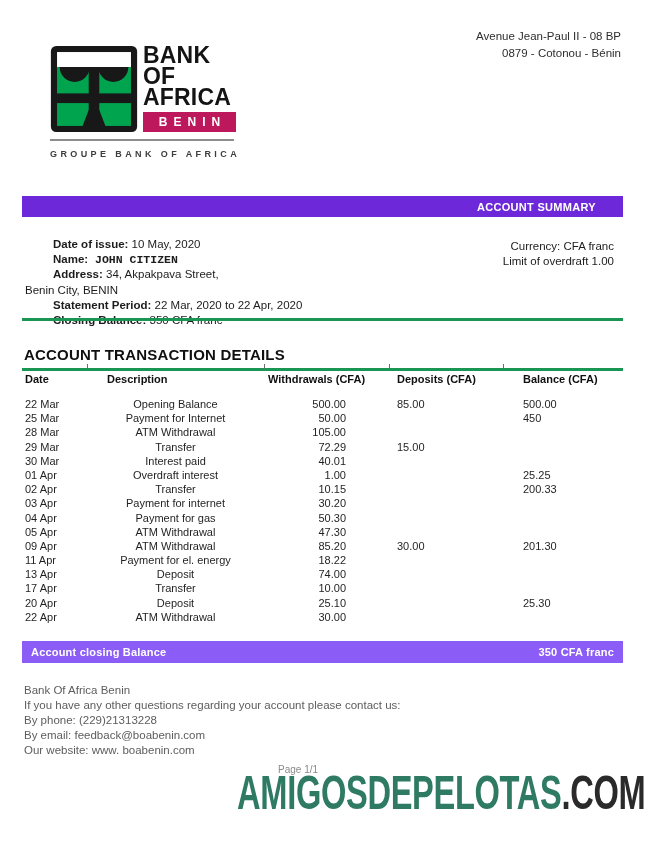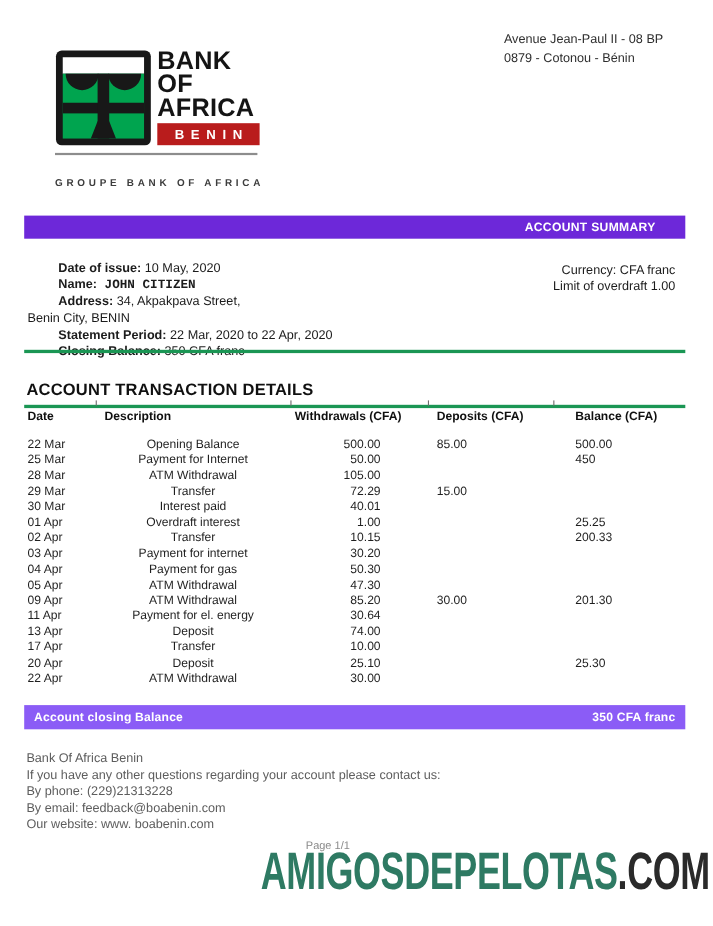--- a/index.html
+++ b/index.html
@@ -10,28 +10,28 @@
     font-family:"Liberation Sans", sans-serif; color:#1f1f1f;
   }
 
   
   .logo-wrap { position:absolute; left:50px; top:45px; }
   .logo-row { display:flex; }
   .logo-mark { width:88px; height:88px; display:block; }
   .logo-textcol { margin-left:5px; display:flex; flex-direction:column; }
   .logo-line { font-size:23px; font-weight:bold; color:#141414; line-height:21px; letter-spacing:0.2px; }
   .benin-bar {
-    margin-top:4px; width:93px; height:20px; background:#b91c1c;
+    margin-top:4px; width:93px; height:20px; background:#be185d;
     color:#fff; font-size:12px; font-weight:bold; letter-spacing:6px;
     display:flex; align-items:center; justify-content:center; padding-left:6px;
   }
   .group-rule { width:184px; border-top:2px solid #8d8d8d; margin-top:6px; }
-  .group-text { margin-top:20px; font-size:9px; font-weight:bold; letter-spacing:3.4px; color:#3d3d3d; white-space:nowrap; }
-
-  .bank-address { position:absolute; right:45px; top:28px; font-size:11.5px; line-height:17px; color:#2e2e2e;margin-left:28px; }
+  .group-text { margin-top:8px; font-size:9px; font-weight:bold; letter-spacing:3.4px; color:#3d3d3d; white-space:nowrap; }
+
+  .bank-address { position:absolute; right:27px; top:28px; text-align:right; font-size:11.5px; line-height:17px; color:#2e2e2e;margin-left:28px; }
 
   
   .summary-bar {
     position:absolute; left:22px; top:196px; width:601px; height:21px;
     background:#6d28d9; color:#fff; font-size:11px; font-weight:bold;
     display:flex; align-items:center; justify-content:flex-end; padding-right:27px; letter-spacing:0.3px;
   }
   .rule-green { position:absolute; left:22px; width:601px; height:3px; background:#1A9654; }
   .rule-summary { top:318px; }
   .rule-heading { top:368px; }
@@ -45,21 +45,21 @@
 
   
   .tx-heading { position:absolute; left:24px; top:346px; font-size:15px; font-weight:bold; color:#101010; letter-spacing:0.2px; }
   .tx-table { position:absolute; left:22px; top:373px; width:601px; font-size:11px; }
   .trow { display:grid; grid-template-columns:66px 175px 127px 125px 108px; }
   .thead { font-weight:bold; color:#101010; height:16px; }
   .tbody { margin-top:8px; }
   .tbody .trow { height:14.2px; line-height:14.2px; }
   .c { overflow:hidden; white-space:nowrap; }
   .h-date, .c-date { padding-left:3px; }
-  .h-desc { padding-left:7px; }
+  .h-desc { padding-left:7px;margin-left:12px; }
   .c-desc { text-align:center; }
   .h-wd { padding-left:5px; }
   .c-wd { text-align:right; padding-right:44px; }
   .h-dep, .c-dep { padding-left:7px; }
   .h-bal, .c-bal { padding-left:8px; }
 
   .closing-bar {
     position:absolute; left:22px; top:641px; width:601px; height:22px;
     background:#8b5cf6; color:#fff; font-size:11px; font-weight:bold;
     display:flex; align-items:center; justify-content:space-between; padding:0 9px; letter-spacing:0.2px;
@@ -233,21 +233,21 @@
       <div class="c c-date">09 Apr</div>
       <div class="c c-desc">ATM Withdrawal</div>
       <div class="c c-wd">85.20</div>
       <div class="c c-dep">30.00</div>
       <div class="c c-bal">201.30</div>
     </div>
 
     <div class="trow">
       <div class="c c-date">11 Apr</div>
       <div class="c c-desc">Payment for el. energy</div>
-      <div class="c c-wd">30.64</div>
+      <div class="c c-wd">18.22</div>
       <div class="c c-dep"></div>
       <div class="c c-bal"></div>
     </div>
 
     <div class="trow">
       <div class="c c-date">13 Apr</div>
       <div class="c c-desc">Deposit</div>
       <div class="c c-wd">74.00</div>
       <div class="c c-dep"></div>
       <div class="c c-bal"></div>

